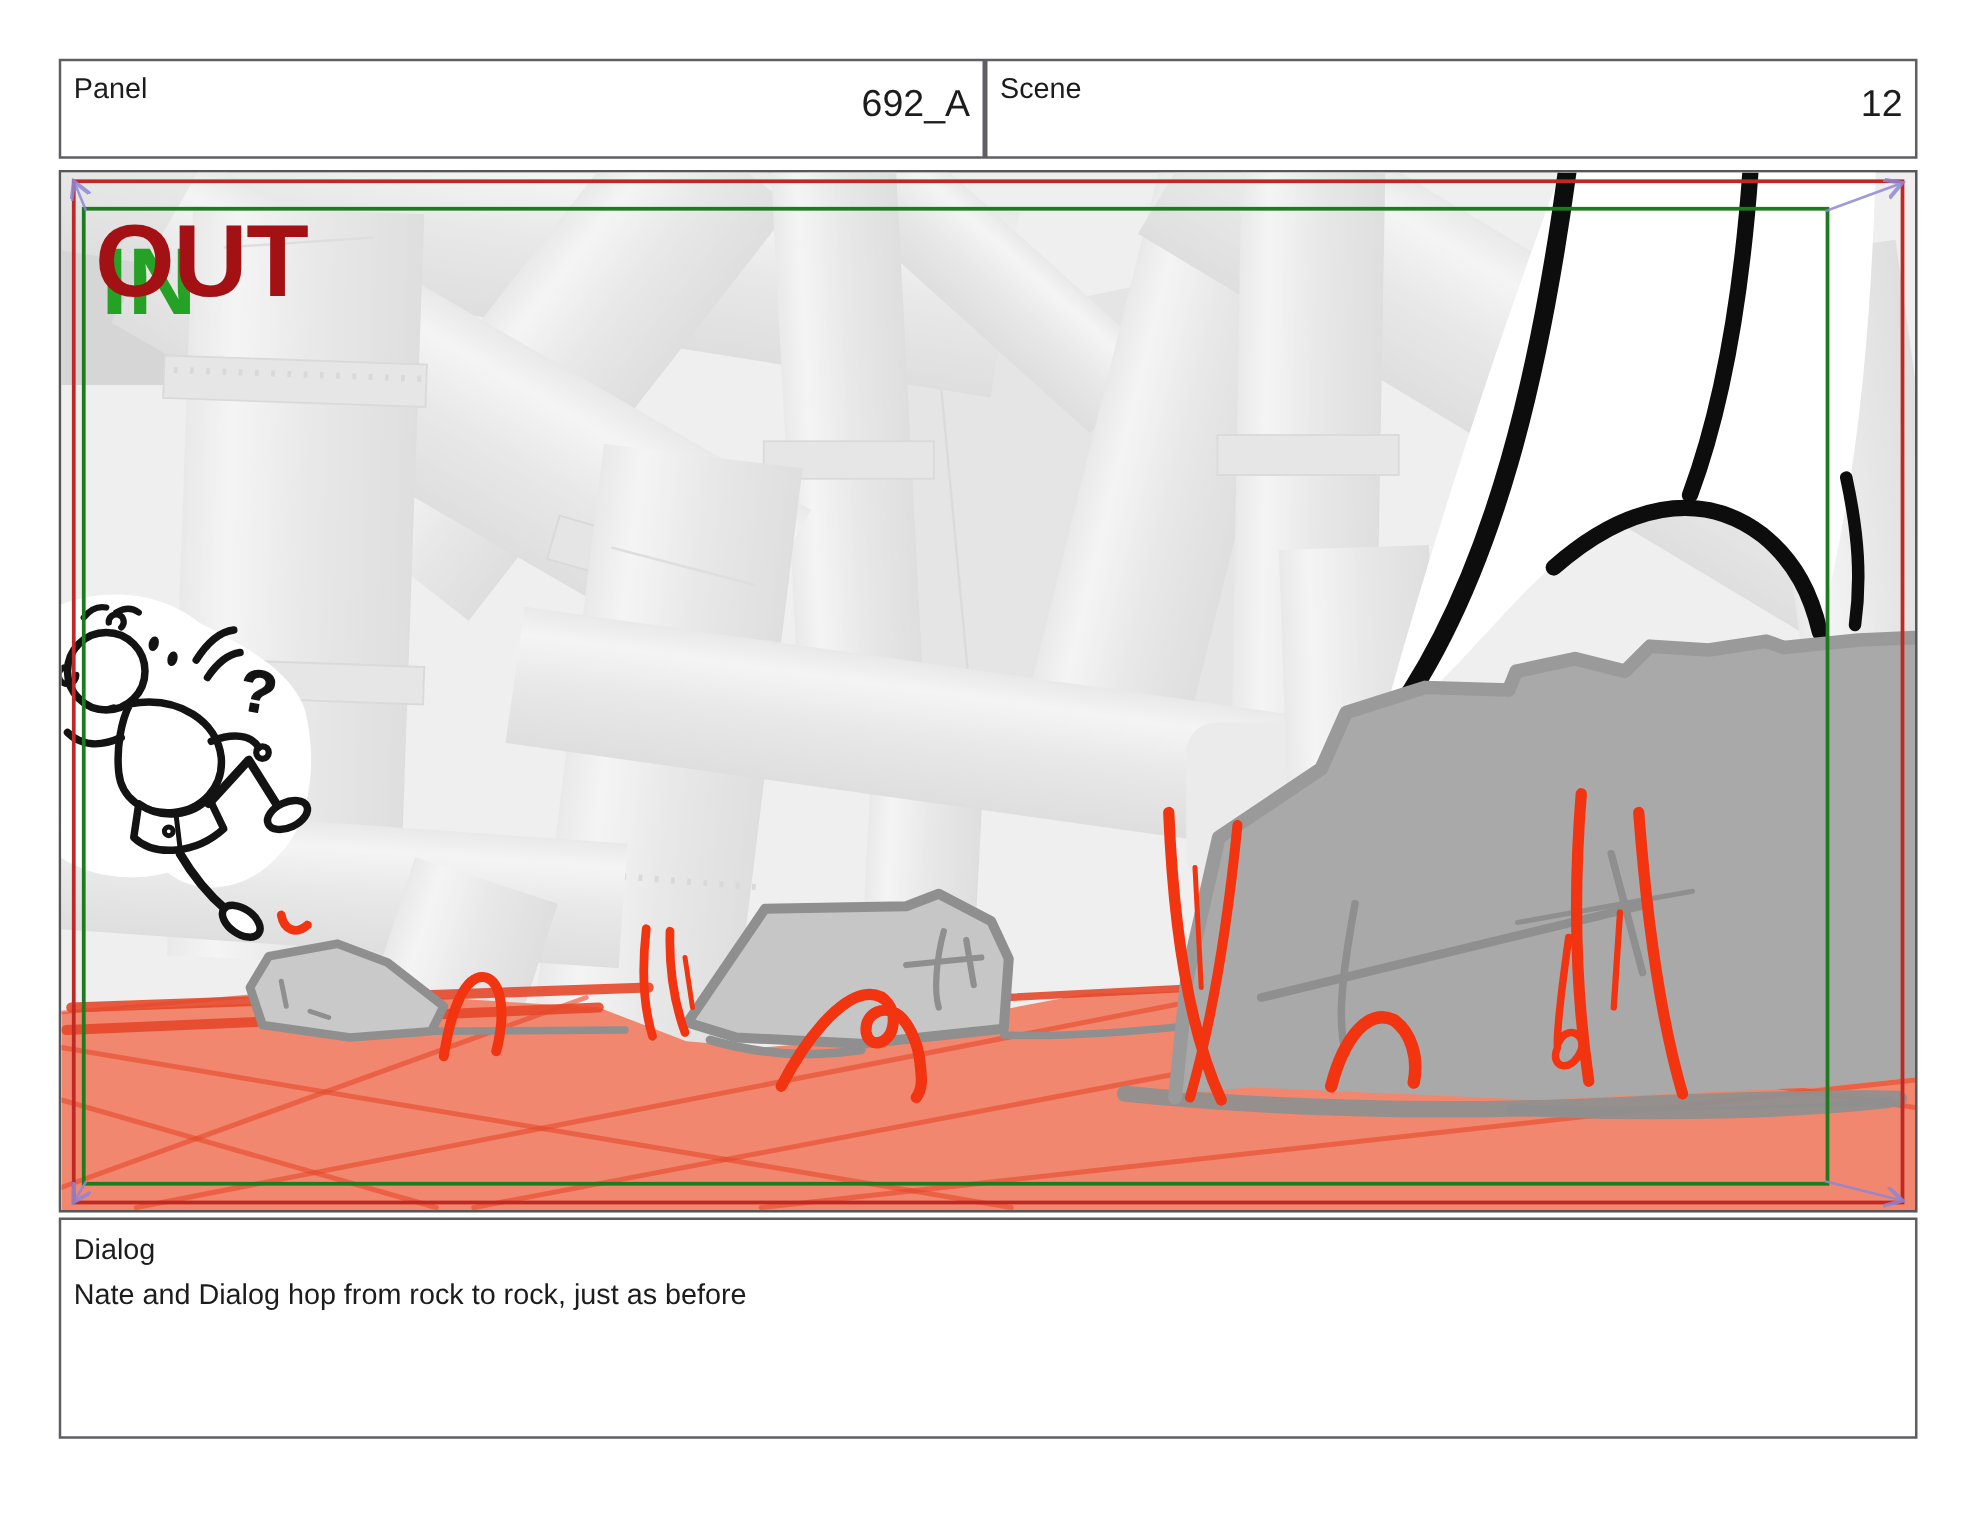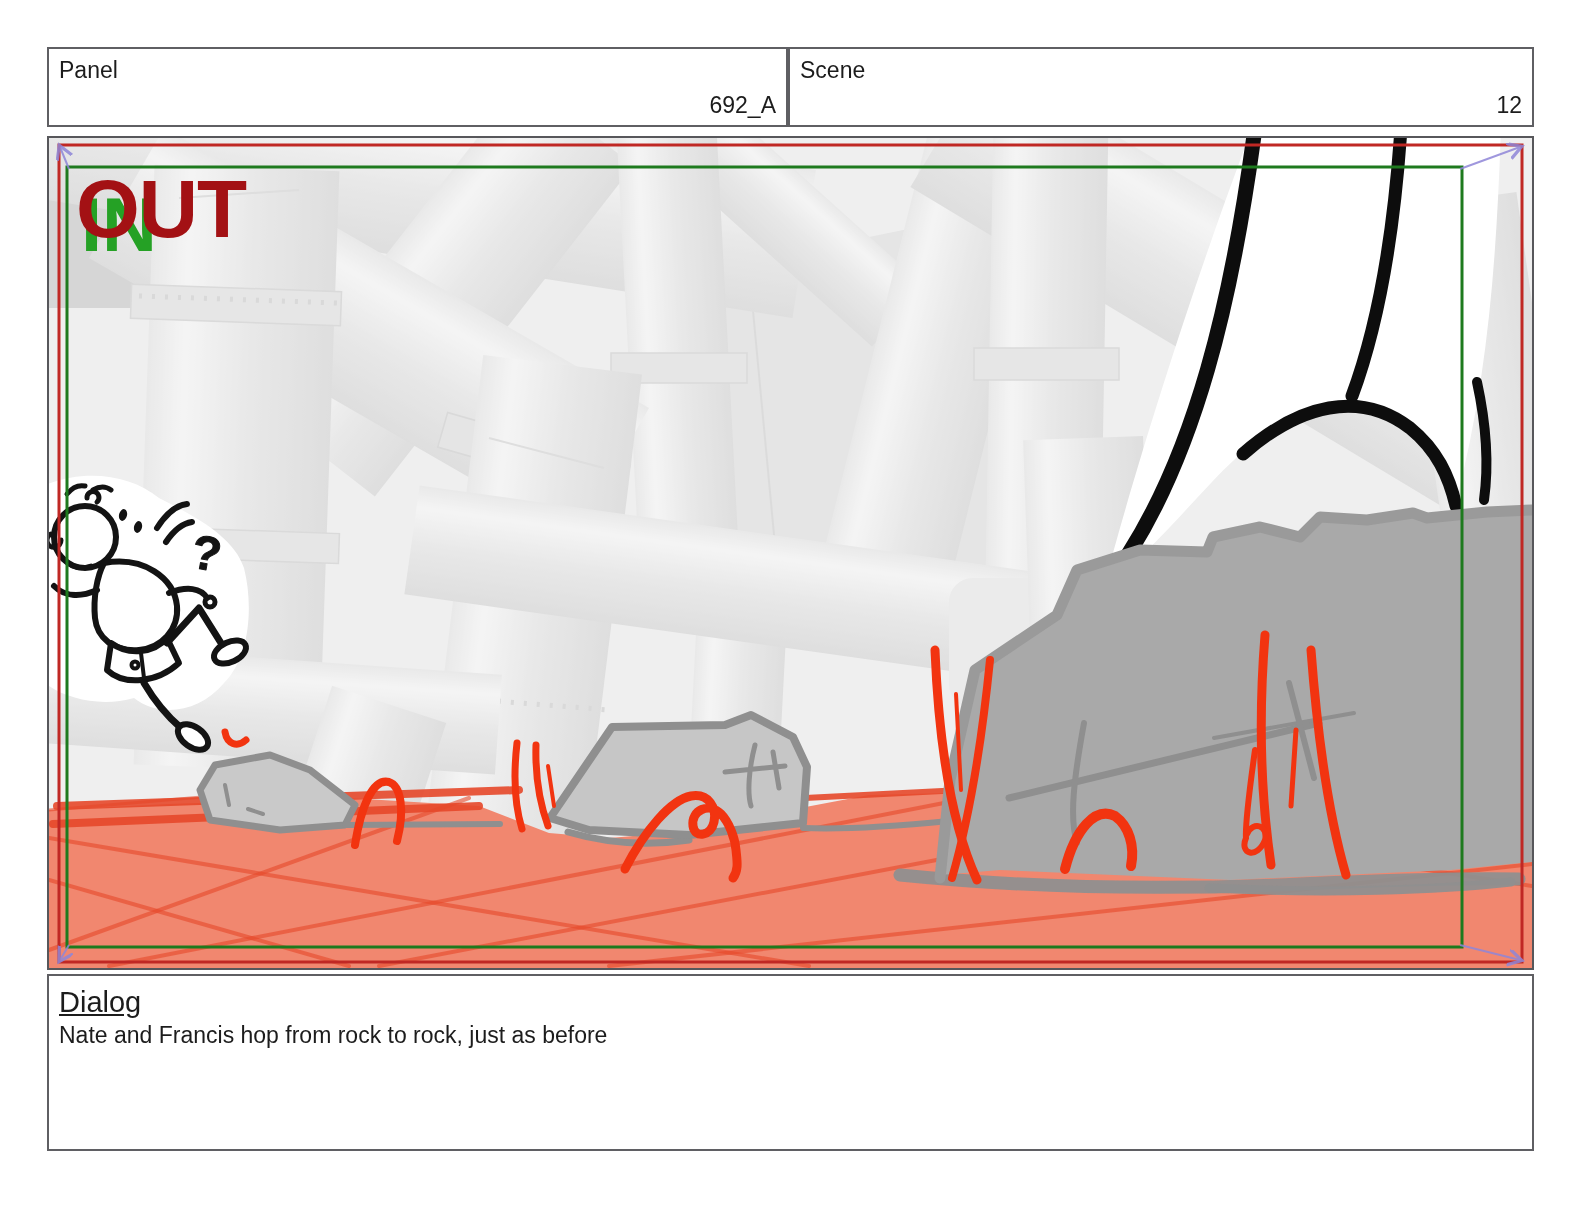--- a/index.html
+++ b/index.html
@@ -1,28 +1,28 @@
 <!DOCTYPE html>
 <html><head>
 <meta charset="utf-8">
 <style>
   html,body{margin:0;padding:0;background:#ffffff;}
   .page{position:relative;width:1584px;height:1224px;background:#ffffff;overflow:hidden;
         font-family:"Liberation Sans", sans-serif;color:#1c1c1c;}
   .cell{position:absolute;box-sizing:border-box;border:2px solid #5f5f63;background:#ffffff;}
   .cell-label{position:absolute;top:8px;left:10px;font-size:23px;}
-  .cell-value{position:absolute;bottom:6px;right:10px;font-size:23px;}
+  .cell-value{position:absolute;bottom:24px;right:10px;font-size:30px;}
   .scene-cell{left:47px;top:47px;width:741px;height:80px;}
   .panel-cell{left:788px;top:47px;width:746px;height:80px;}
   .board-frame{position:absolute;left:47px;top:136px;width:1487px;height:834px;
                box-sizing:border-box;border:2px solid #57575b;background:#e9e9e9;overflow:hidden;}
   .board-frame svg{position:absolute;left:0;top:0;display:block;}
   .dialog-box{position:absolute;left:47px;top:974px;width:1487px;height:177px;
               box-sizing:border-box;border:2px solid #5f5f63;background:#ffffff;}
-  .dialog-label{position:absolute;top:10px;left:10px;font-size:29px;text-decoration:underline;}
+  .dialog-label{position:absolute;top:10px;left:10px;font-size:23px;}
   .dialog-text{position:absolute;top:46px;left:10px;right:12px;font-size:23px;}
   .svg-label{font-family:"Liberation Sans", sans-serif;font-weight:bold;}
 </style>
 </head>
 <body>
 
 <div class="page">
 
   <div class="cell scene-cell">
     <div class="cell-label">Panel</div>
@@ -190,16 +190,16 @@
         </g>
       </g>
 
       <text class="svg-label" x="32" y="113" font-size="76" fill="#25a125">IN</text>
       <text class="svg-label" x="27" y="99" font-size="82" letter-spacing="-1" fill="#a31114">OUT</text>
     </svg>
   </div>
 
   <div class="dialog-box">
     <div class="dialog-label">Dialog</div>
-    <div class="dialog-text">Nate and Francis hop from rock to rock, just as before</div>
+    <div class="dialog-text">Nate and Dialog hop from rock to rock, just as before</div>
   </div>
 
 </div>
 
 </body></html>

